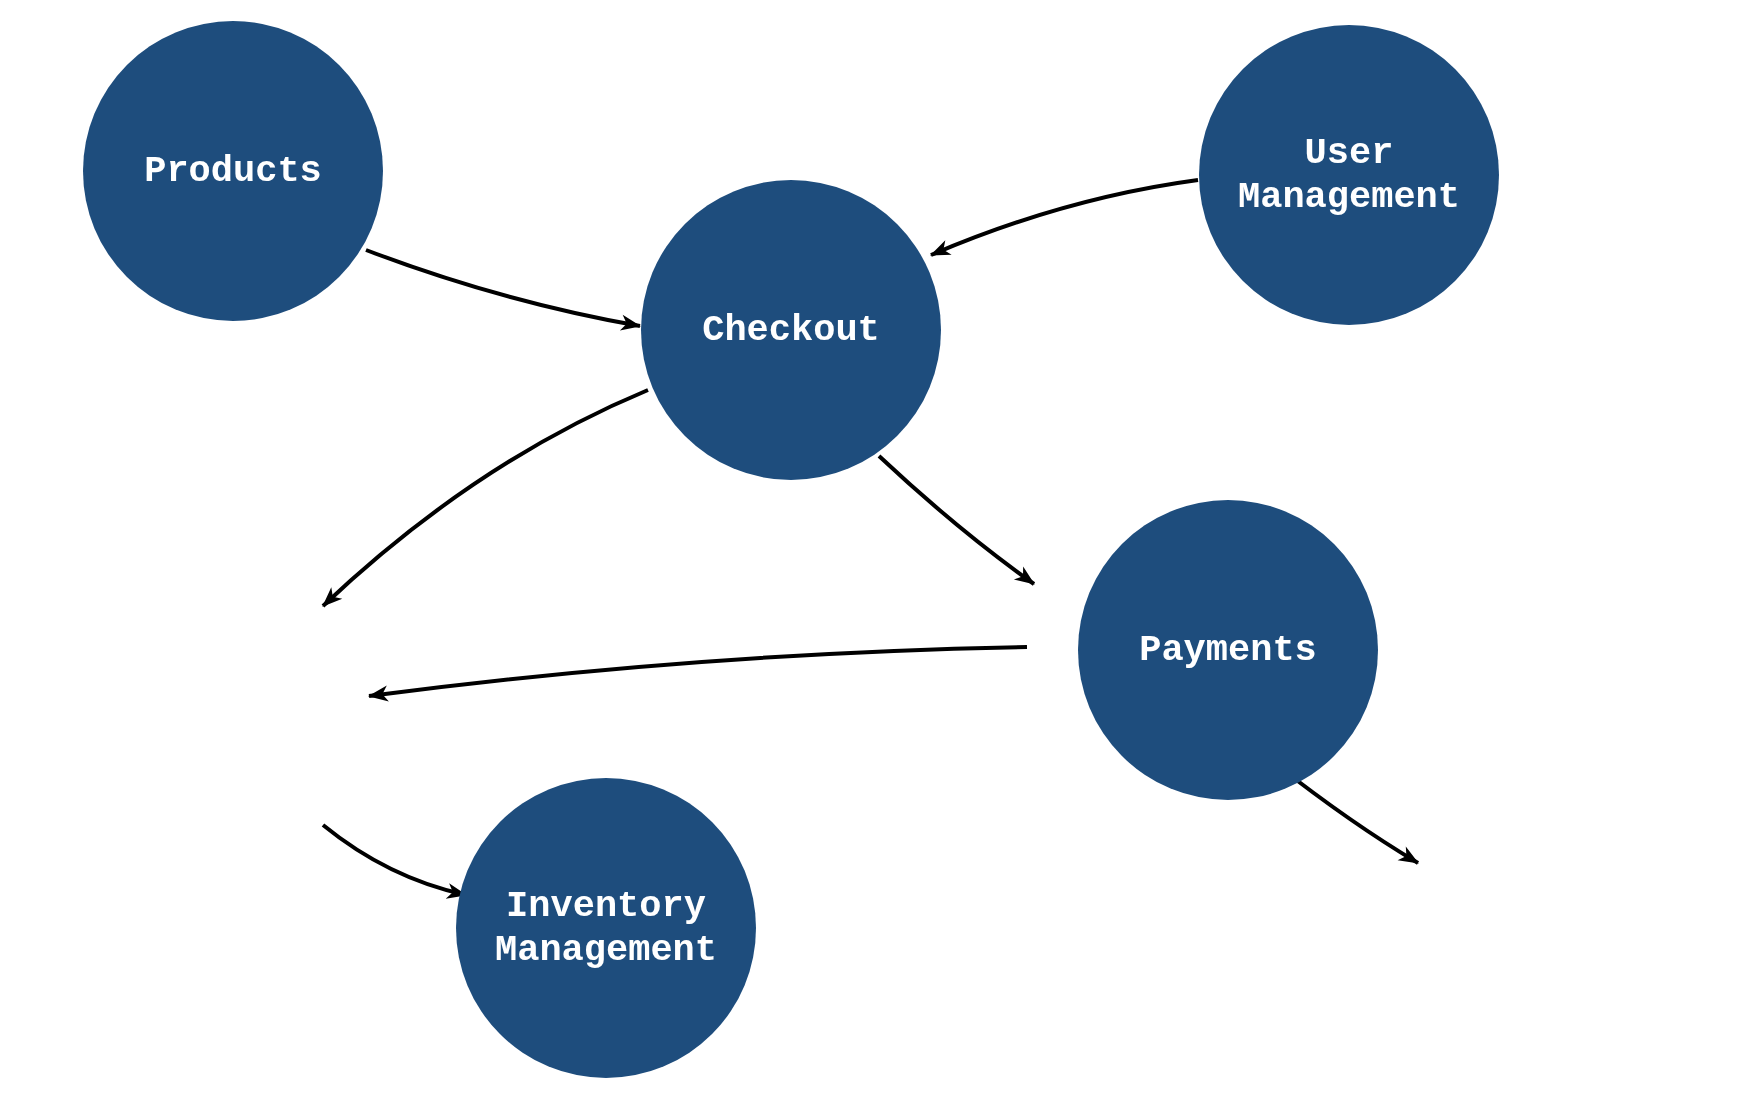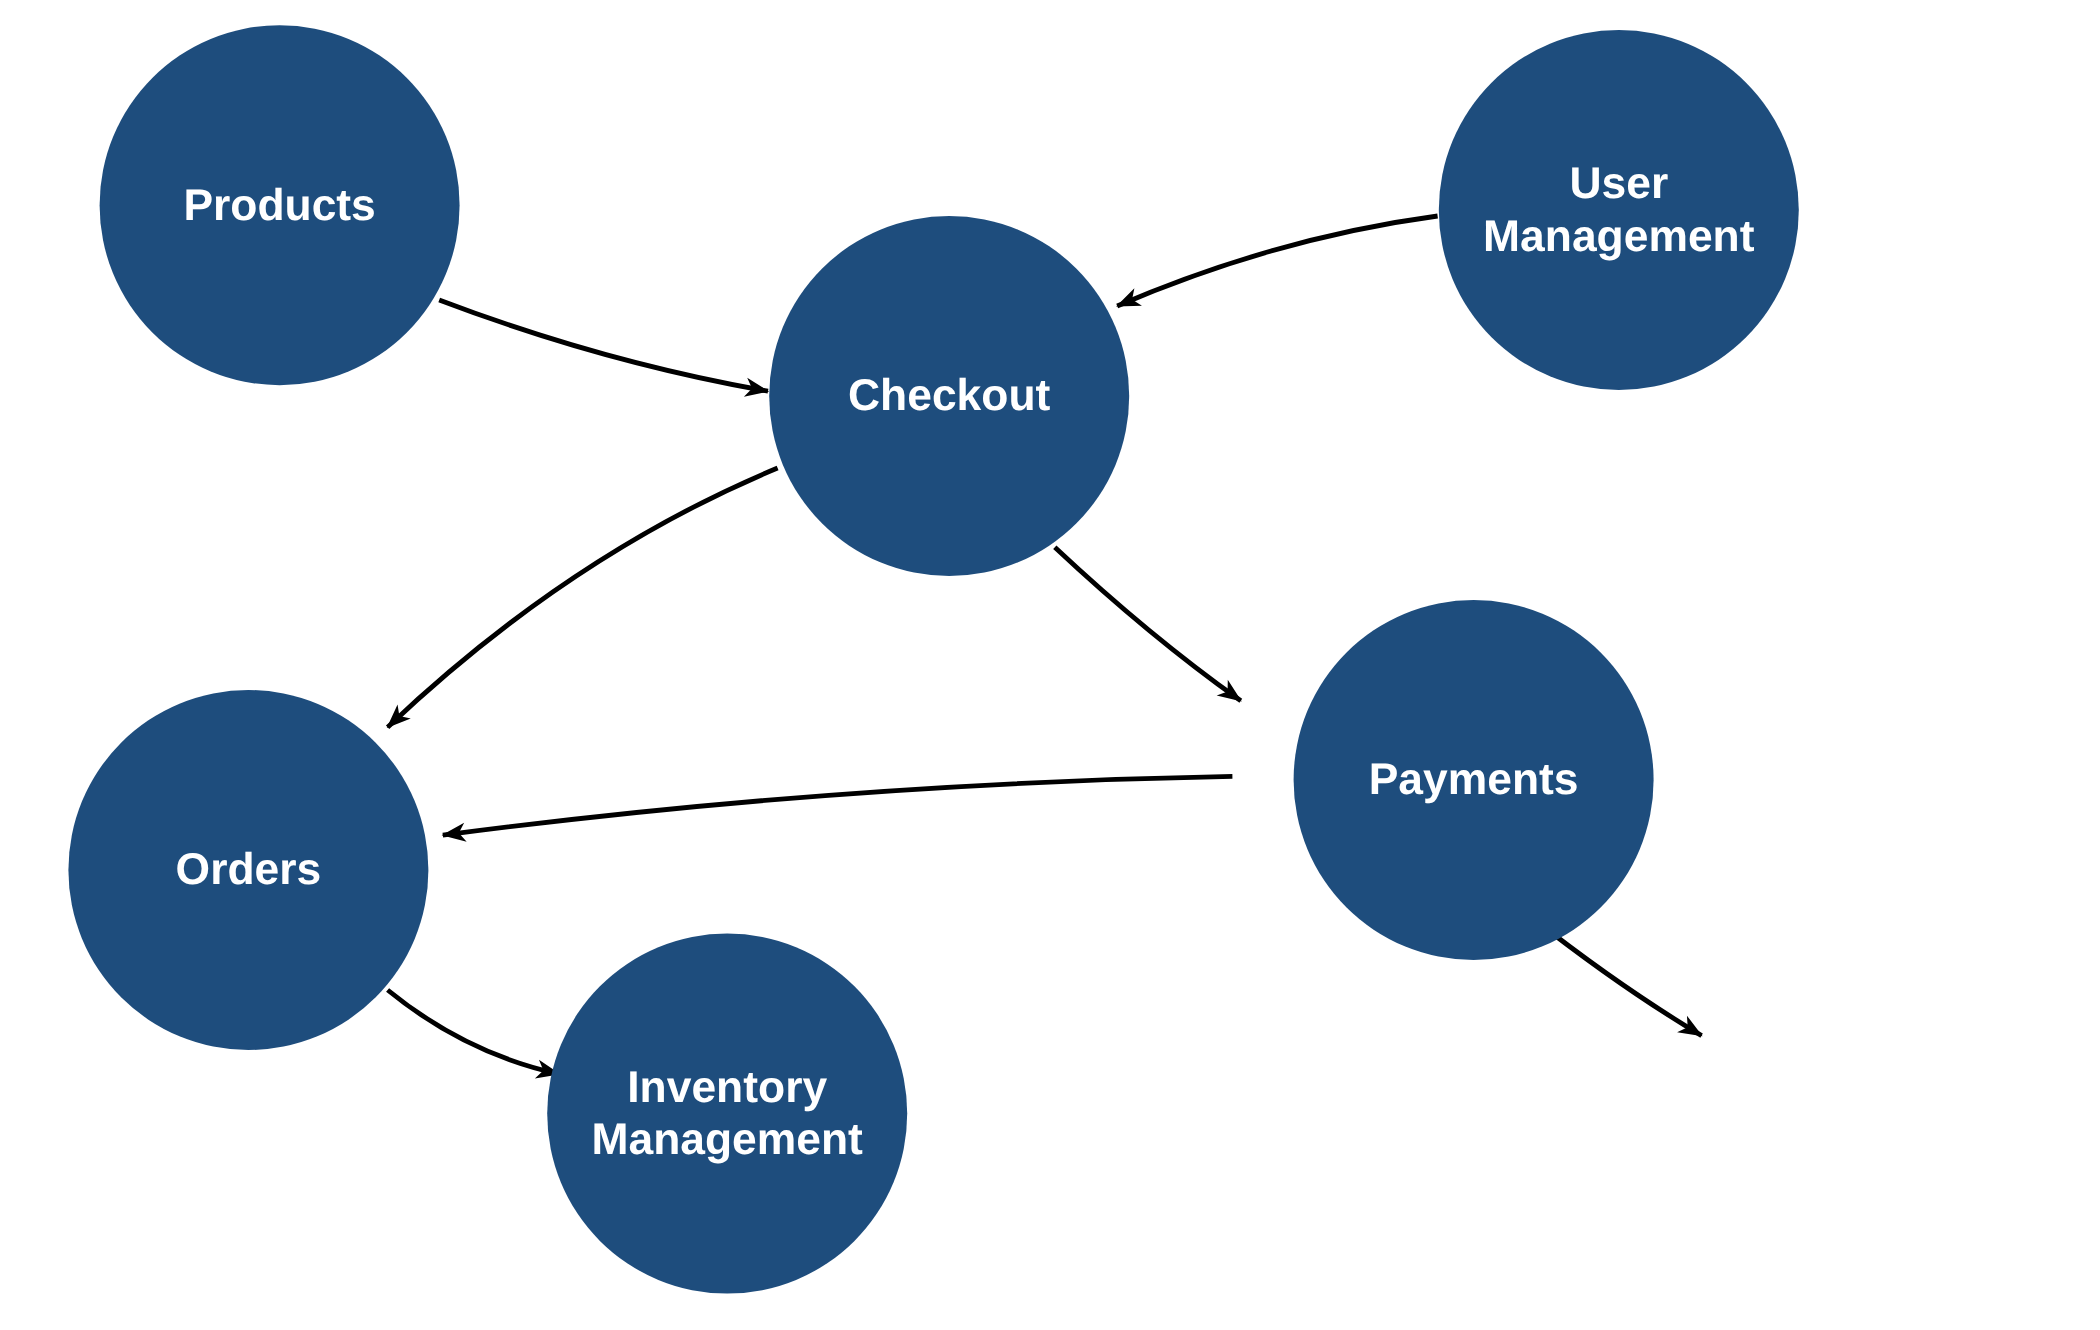--- a/index.html
+++ b/index.html
@@ -6,21 +6,21 @@
     margin: 0;
     padding: 0;
     background: #ffffff;
   }
   .canvas {
     position: relative;
     width: 1518px;
     height: 1108px;
     background: #ffffff;
     overflow: hidden;
-    font-family: Liberation Sans, sans-serif;
+    font-family: Liberation Mono, monospace;
   }
   svg.edge-layer {
     position: absolute;
     left: 0;
     top: 0;
     width: 1750px;
     height: 1108px;
     display: block;
   }
   .edge {
@@ -76,23 +76,20 @@
 
   <div class="node" style="left:641px; top:180px;align-items:center;">
     <span class="node-label">Checkout</span>
   </div>
 
   <div class="node" style="left:1199px; top:25px;justify-content:center;">
     <span class="node-label">User
 Management</span>
   </div>
 
-  <div class="node" style="left:57px;  top:575px;">
-    <span class="node-label">Orders</span>
-  </div>
 
   <div class="node" style="left:1078px; top:500px;">
     <span class="node-label">Payments</span>
   </div>
 
   <div class="node" style="left:456px; top:778px;">
     <span class="node-label">Inventory
 Management</span>
   </div>
 

